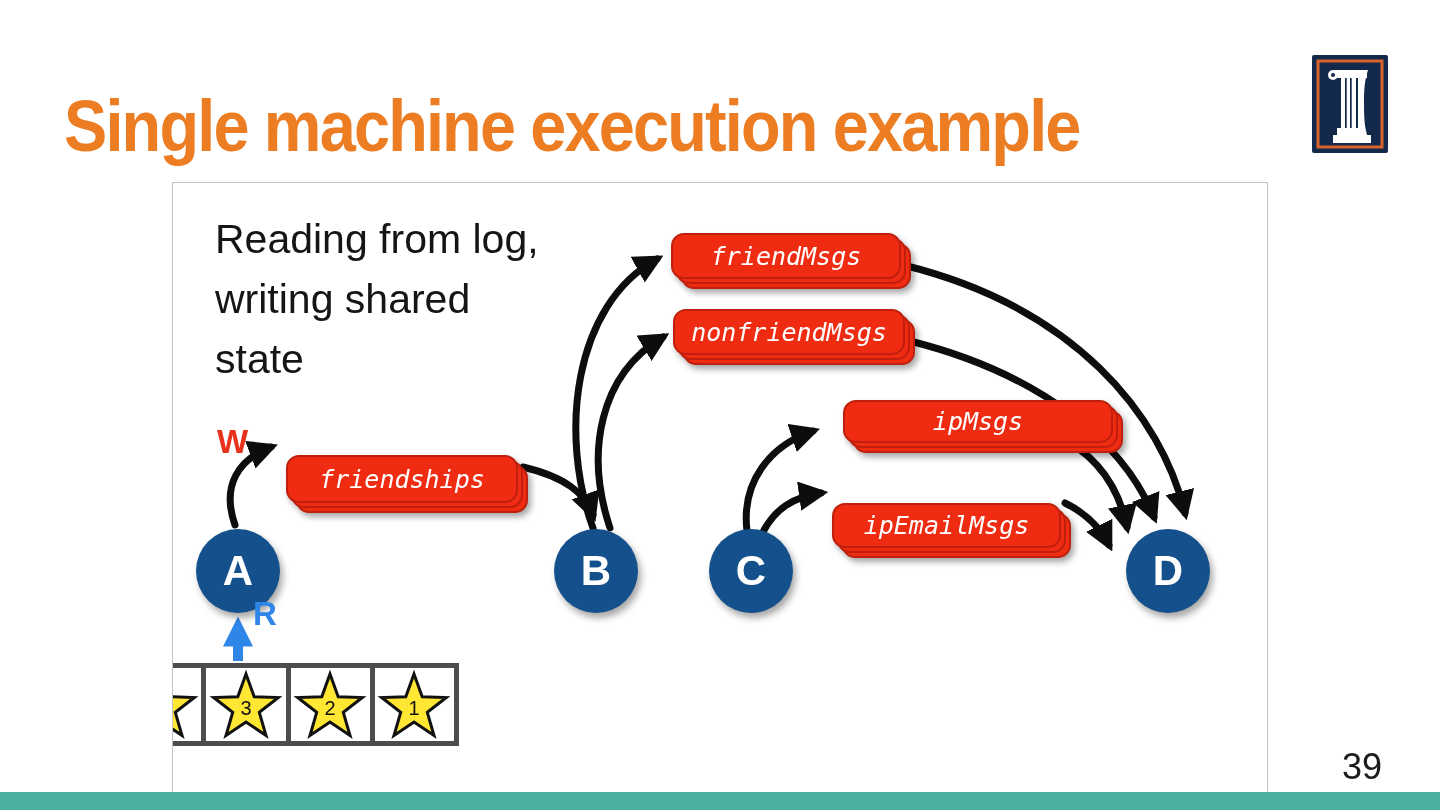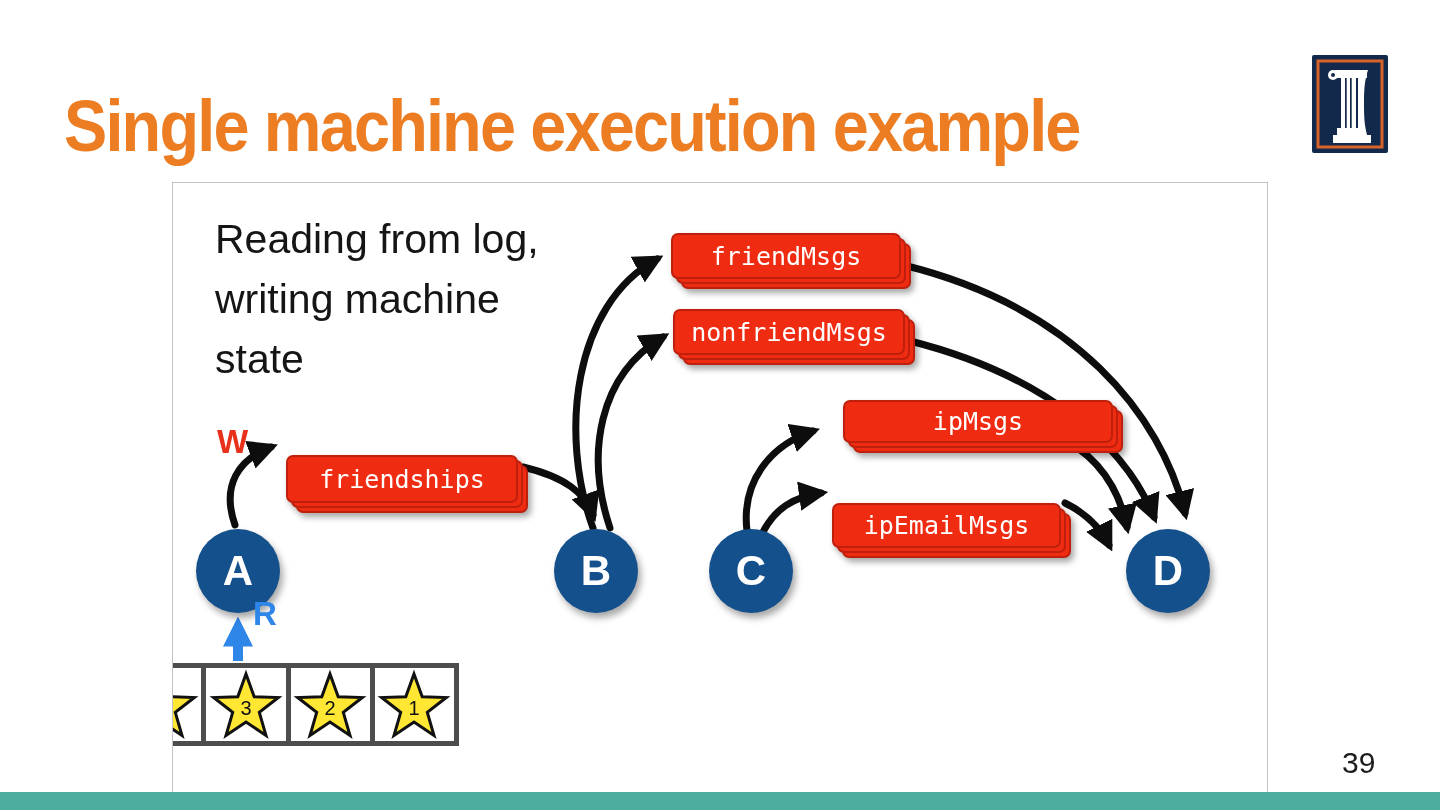--- a/index.html
+++ b/index.html
@@ -27,40 +27,40 @@
   .logo{position:absolute;left:1312px;top:55px;width:76px;height:98px;}
   .content{
     position:absolute;left:172px;top:182px;width:1096px;height:730px;
     background:#fff;border:1px solid #c3c3c3;box-sizing:border-box;overflow:hidden;
   }
   .caption{position:absolute;left:42px;top:26px;color:#151515;
     font-size:41px;line-height:60px;font-weight:400;}
   .edges{position:absolute;left:0;top:0;width:1096px;height:599px;z-index:1;}
   .msgbox{position:absolute;z-index:3;filter:drop-shadow(3px 4px 3px rgba(0,0,0,.35));}
   .msgbox .layer{position:absolute;inset:0;background:var(--box_red);
-    border:2px solid var(--box_red_border);border-radius:7px;box-sizing:border-box;}
+    border:2px solid var(--box_red_border);border-radius:13px;box-sizing:border-box;font-style:italic;}
   .msgbox .l3{transform:translate(10px,10px);}
   .msgbox .l2{transform:translate(5px,5px);}
   .msgbox .front{display:flex;align-items:center;justify-content:center;
     font-family:"DejaVu Sans Mono",monospace;font-size:25px;color:#ffffff;}
   .node{position:absolute;width:84px;height:84px;border-radius:50%;
     background:var(--node_navy);color:#fff;display:flex;align-items:center;justify-content:center;
     font-size:42px;font-weight:bold;z-index:4;box-shadow:3px 5px 7px rgba(0,0,0,.35);}
   .wlabel{position:absolute;left:44px;top:240px;color:var(--write_red);
     font-size:33px;font-weight:bold;z-index:5;}
   .rlabel{position:absolute;left:80px;top:412px;color:var(--read_blue);
     font-size:33px;font-weight:bold;z-index:5;}
   .log-row{position:absolute;left:-56px;top:480px;width:342px;height:83px;
     border:5px solid var(--log_border);box-sizing:border-box;display:flex;
     background:#fff;z-index:2;}
   .log-cell{flex:1;border-left:5px solid var(--log_border);display:flex;
     align-items:center;justify-content:center;position:relative;}
   .log-cell:first-child{border-left:none;}
   .log-cell svg{overflow:visible;}
-  .page-number{position:absolute;left:1342px;top:746px;font-size:30px;color:#1c1c1c;}
+  .page-number{position:absolute;left:1342px;top:746px;font-size:36px;color:#1c1c1c;}
   .footer-bar{position:absolute;left:0;top:792px;width:1440px;height:18px;
     background:var(--footer_teal);}
   .star-num{font-family:"Liberation Sans",sans-serif;font-size:20px;fill:#111;}
 </style>
 </head>
 <body>
 
 <div class="slide">
 
   <div class="title">Single machine execution example</div>
@@ -76,21 +76,21 @@
     <rect x="38" y="23" width="1.7" height="50" fill="#13294B"></rect>
     <path d="M46,15 h10 c-3,10 -4,16 -4,34 c0,18 1,24 4,34 h-10 z" fill="#ffffff"></path>
     <rect x="25" y="73" width="28" height="7" fill="#ffffff"></rect>
     <rect x="21" y="80" width="38" height="8" fill="#ffffff"></rect>
   </svg>
 
   <div class="content">
 
     <div class="caption">
       <div>Reading from log,</div>
-      <div>writing machine</div>
+      <div>writing shared</div>
       <div>state</div>
     </div>
 
     <svg class="edges" viewBox="0 0 1096 599" aria-hidden="true">
       <defs>
         <marker id="ah" viewBox="0 0 10 10" refX="7.5" refY="5" markerWidth="4.2" markerHeight="4.2" orient="auto-start-reverse">
           <path d="M0,0 L10,5 L0,10 z" fill="#0d0d0d"></path>
         </marker>
         <marker id="ahb" viewBox="0 0 10 10" refX="6.5" refY="5" markerWidth="3" markerHeight="3" orient="auto-start-reverse">
           <path d="M0,0 L10,5 L0,10 z" fill="#2E86E8"></path>

